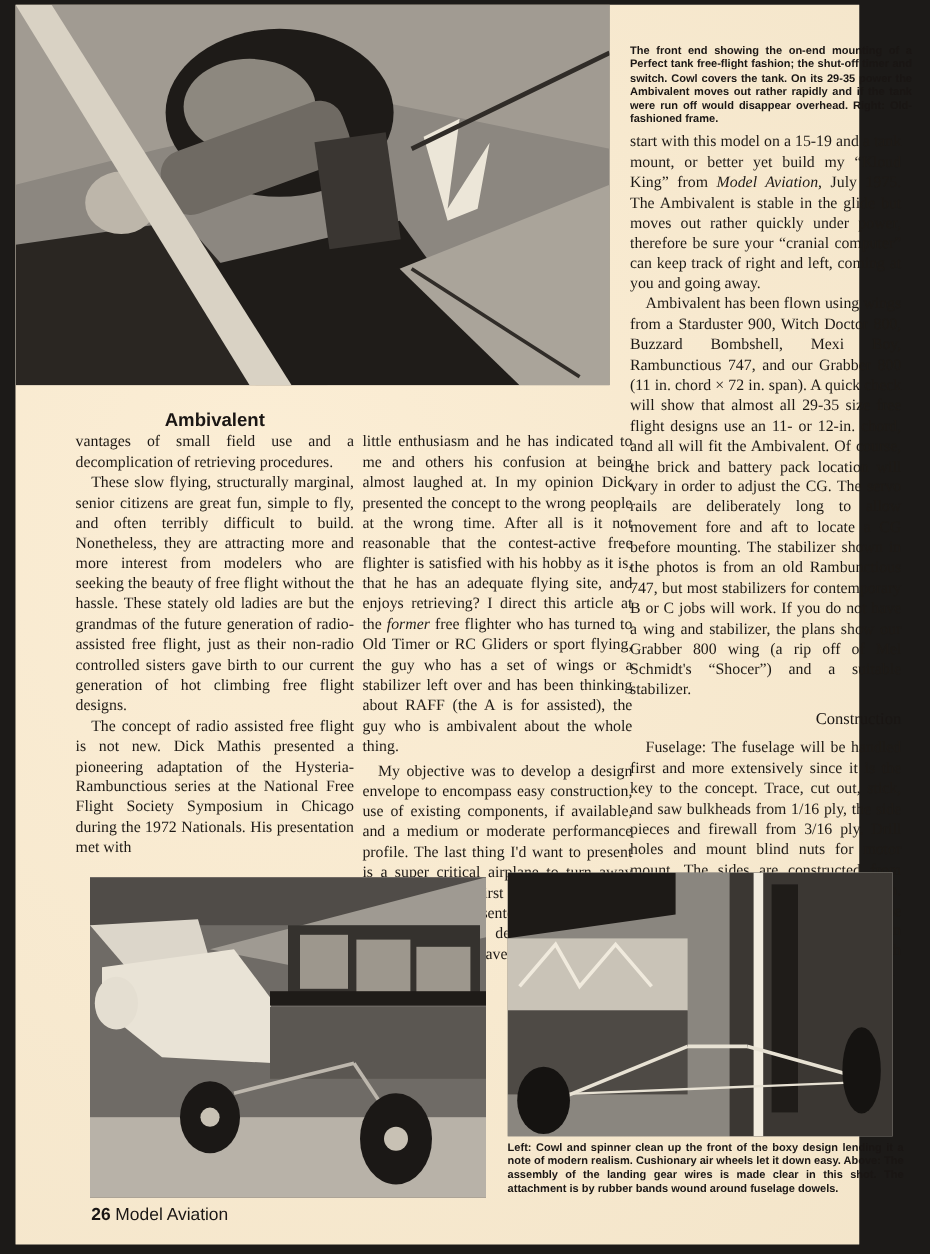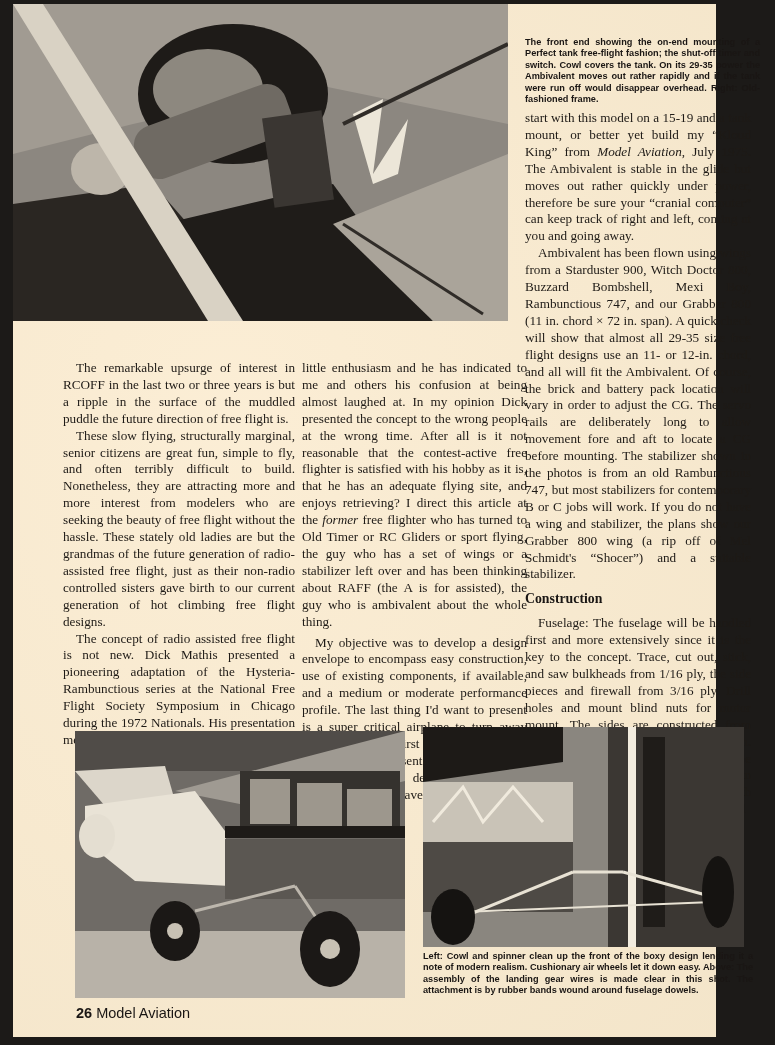--- a/index.html
+++ b/index.html
@@ -37,22 +37,22 @@
     #col1 { left: 50px; top: 356px; width: 232px; }
     #col2 { left: 289px; top: 356px; width: 225px; }
     #col3 { left: 512px; top: 106px; width: 226px; }
 
     .heading {
       font-family: "Liberation Sans", sans-serif; font-weight: bold; font-size: 15.5px;
       text-align: center; color: #1a1614; margin: 0;
     }
     #heading-ambivalent { position: absolute; left: 50px; top: 338px; width: 232px; }
     .subheading {
-      font-family: "Liberation Serif", serif; font-weight: bold; font-size: 13.8px;
-      text-align: left; margin: 8px 0 7px 0; color: #1a1614;
+      font-family: "Liberation Serif", serif; font-weight: normal; font-size: 13.8px;
+      text-align: right; margin: 8px 0 7px 0; color: #1a1614;
     }
     .runin { font-weight: normal; }
     .footer {
       position: absolute; left: 63px; top: 1001px;
       font-family: "Liberation Sans", sans-serif; font-size: 14.5px; color: #1a1614;
     }
     .footer .num { font-weight: bold; margin-right: 4px; }
   </style>
 </head>
 <body>
@@ -73,23 +73,24 @@
       <rect x="255" y="110" width="60" height="90" fill="#3a3632" transform="rotate(-8 285 155)"></rect>
       <polygon points="0,0 30,0 230,317 195,317" fill="#d9d2c4"></polygon>
       <polygon points="340,110 370,95 360,170 395,115 385,170 360,180" fill="#ece6d8"></polygon>
       <line x1="330" y1="120" x2="495" y2="40" stroke="#302c28" stroke-width="4"></line>
       <line x1="330" y1="220" x2="470" y2="310" stroke="#302c28" stroke-width="3"></line>
     </svg>
   </div>
 
   <div class="caption" id="caption-top">The front end showing the on-end mounting of a Perfect tank free-flight fashion; the shut-off timer and switch. Cowl covers the tank. On its 29-35 power the Ambivalent moves out rather rapidly and if the tank were run off would disappear overhead. Right: Old-fashioned frame.</div>
 
+  <div class="heading" id="heading-ambivalent">Ambivalent</div>
 
   <div class="col" id="col1">
-    <p class="ind">The remarkable upsurge of interest in RCOFF in the last two or three years is but a ripple in the surface of the muddled puddle the future direction of free flight is.</p>
+    <p>vantages of small field use and a decomplication of retrieving procedures.</p>
     <p class="ind">These slow flying, structurally marginal, senior citizens are great fun, simple to fly, and often terribly difficult to build. Nonetheless, they are attracting more and more interest from modelers who are seeking the beauty of free flight without the hassle. These stately old ladies are but the grandmas of the future generation of radio-assisted free flight, just as their non-radio controlled sisters gave birth to our current generation of hot climbing free flight designs.</p>
     <p class="ind">The concept of radio assisted free flight is not new. Dick Mathis presented a pioneering adaptation of the Hysteria-Rambunctious series at the National Free Flight Society Symposium in Chicago during the 1972 Nationals. His presentation met with</p>
   </div>
 
   <div class="col" id="col2">
     <p><span>little enthusiasm and he has indicated to me and others his confusion at being almost laughed at. In my opinion Dick presented the concept to the wrong people at the wrong time. After all is it not reasonable that the contest-active free flighter is satisfied with his hobby as it is, that he has an adequate flying site, and enjoys retrieving? I direct this article at the </span><i>former</i><span> free flighter who has turned to Old Timer or RC Gliders or sport flying, the guy who has a set of wings or a stabilizer left over and has been thinking about RAFF (the A is for assisted), the guy who is ambivalent about the whole thing.</span></p>
     <p class="ind" style="margin-top:4px">My objective was to develop a design envelope to encompass easy construction, use of existing components, if available, and a medium or moderate performance profile. The last thing I'd want to present is a super critical airplane to turn away anyone on their first try at RAFF. The Ambivalent as presented here is a second generation in the development of the concept. If you have never flown RC, please</p>
   </div>
 
   <div class="col" id="col3">

